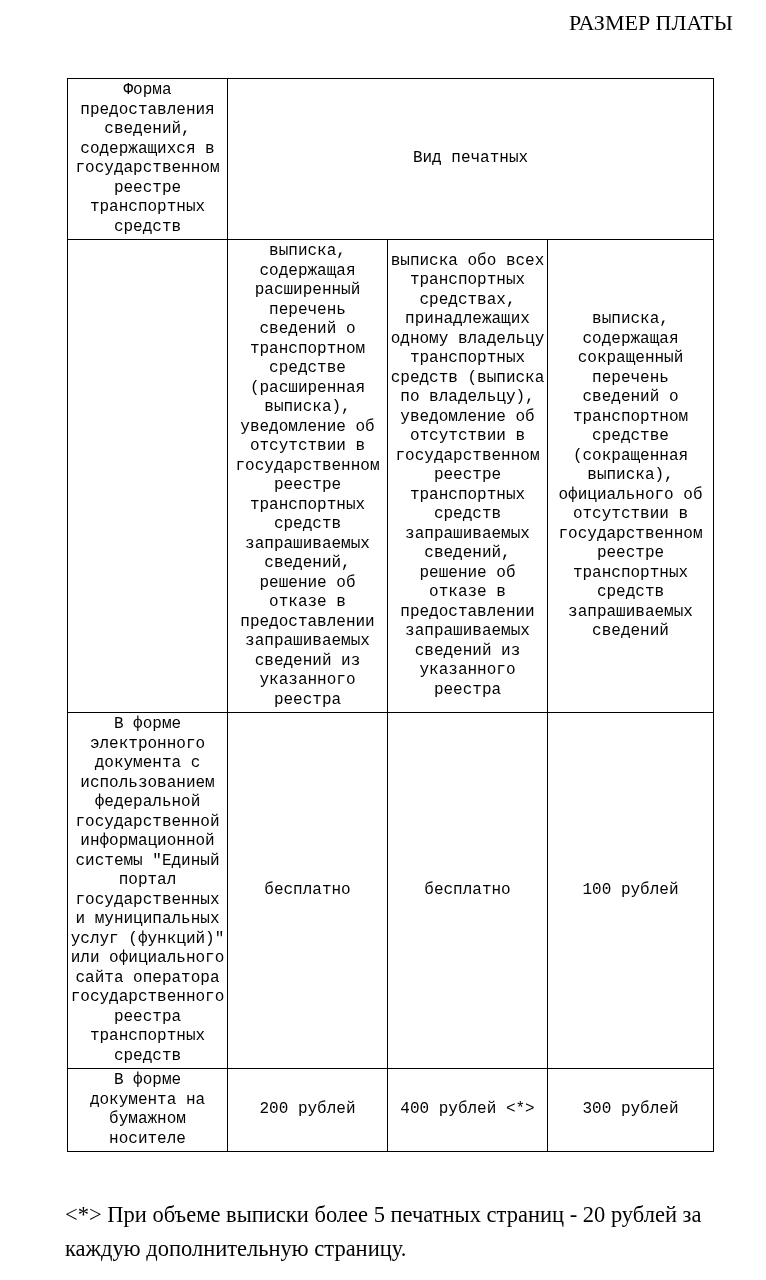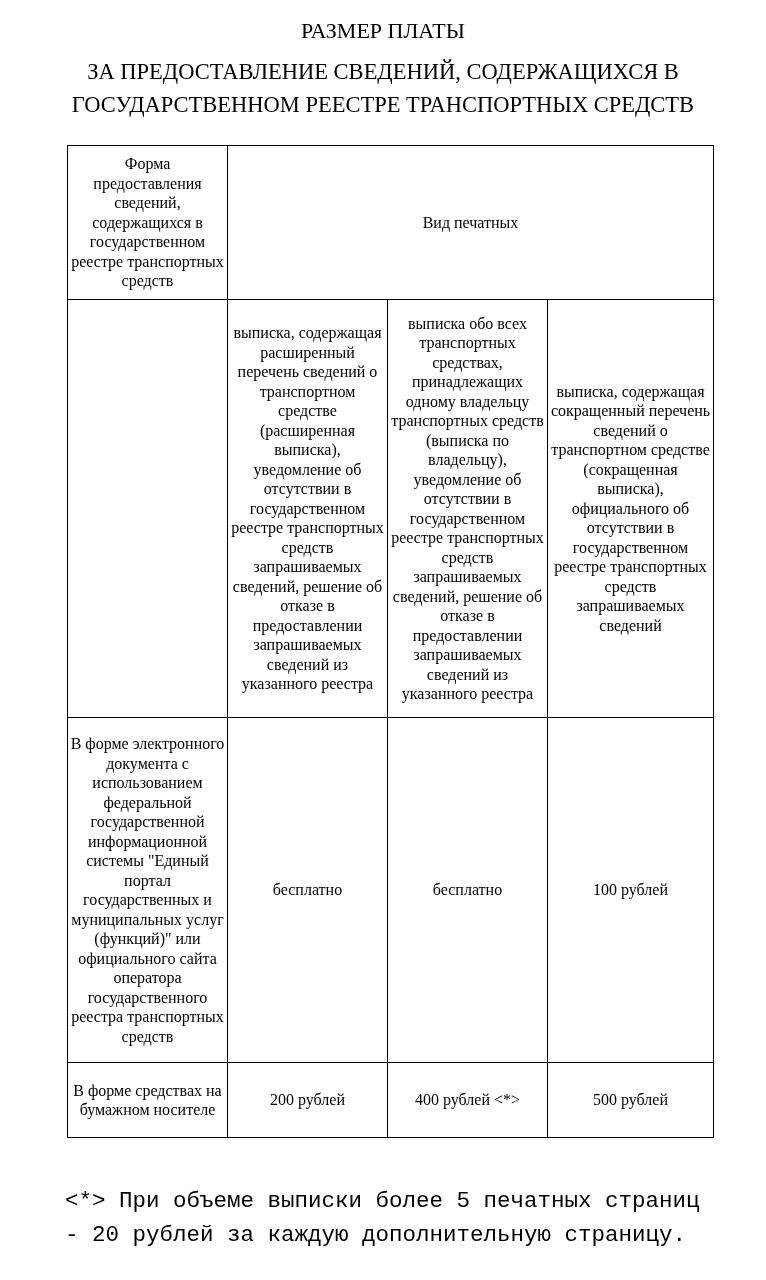--- a/index.html
+++ b/index.html
@@ -14,40 +14,41 @@
     color: #000000;
     font-family: "Liberation Serif", "DejaVu Serif", serif;
     overflow: hidden;
   }
   .doc-page {
     width: 766px;
     height: 1280px;
     padding-top: 6px;
   }
   .doc-title {
-    margin: 8px auto;
+    margin: 0 auto;
     width: 700px;
-    text-align: center;
+    text-align: right;
     font-size: 22px;
     line-height: 33px;
     font-weight: normal;
   }
   .doc-subtitle {
     margin: 7px auto 0 auto;
     width: 650px;
     text-align: center;
     font-size: 22.5px;
     line-height: 33px;
     font-weight: normal;
   }
   table.fees-table {
     border-collapse: collapse;
     table-layout: fixed;
     width: 646px;
-    margin: 24px 0 0 67px;
+    margin: 39px 0 0 67px;
+    font-family: Liberation Mono, monospace;
   }
   table.fees-table td {
     border: 1.5px solid #000000;
     text-align: center;
     vertical-align: middle;
     font-size: 16px;
     line-height: 19.5px;
     padding: 2px 1px;
     overflow: hidden;
   }
@@ -58,31 +59,29 @@
   tr.row-header        { height: 154px; }
   tr.row-doc-types     { height: 418px; }
   tr.row-electronic    { height: 345px; }
   tr.row-paper         { height: 75px;  }
   .doc-footnote {
     margin: 46px 40px 0 65px;
     width: 660px;
     text-align: left;
     font-size: 22.5px;
     line-height: 34px;
-    font-family: Liberation Mono, monospace;
   }
 </style>
 </head>
 <body>
 
 <div class="doc-page">
 
   <h1 class="doc-title">РАЗМЕР ПЛАТЫ</h1>
 
-  <h2 class="doc-subtitle">ЗА ПРЕДОСТАВЛЕНИЕ СВЕДЕНИЙ, СОДЕРЖАЩИХСЯ В ГОСУДАРСТВЕННОМ РЕЕСТРЕ ТРАНСПОРТНЫХ СРЕДСТВ</h2>
 
   <table class="fees-table">
     <colgroup>
       <col class="c1">
         <col class="c2">
         <col class="c3">
         <col class="c4">
     </colgroup>
     <tbody>
       <tr class="row-header">
@@ -98,23 +97,23 @@
       </tr>
 
       <tr class="row-electronic">
         <td>В форме электронного документа с использованием федеральной государственной информационной системы "Единый портал государственных и муниципальных услуг (функций)" или официального сайта оператора государственного реестра транспортных средств</td>
         <td>бесплатно</td>
         <td>бесплатно</td>
         <td>100 рублей</td>
       </tr>
 
       <tr class="row-paper">
-        <td>В форме средствах на бумажном носителе</td>
+        <td>В форме документа на бумажном носителе</td>
         <td>200 рублей</td>
         <td>400 рублей &lt;*&gt;</td>
-        <td>500 рублей</td>
+        <td>300 рублей</td>
       </tr>
     </tbody>
   </table>
 
   <p class="doc-footnote">&lt;*&gt; При объеме выписки более 5 печатных страниц - 20 рублей за каждую дополнительную страницу.</p>
 
 </div>
 
 </body></html>

